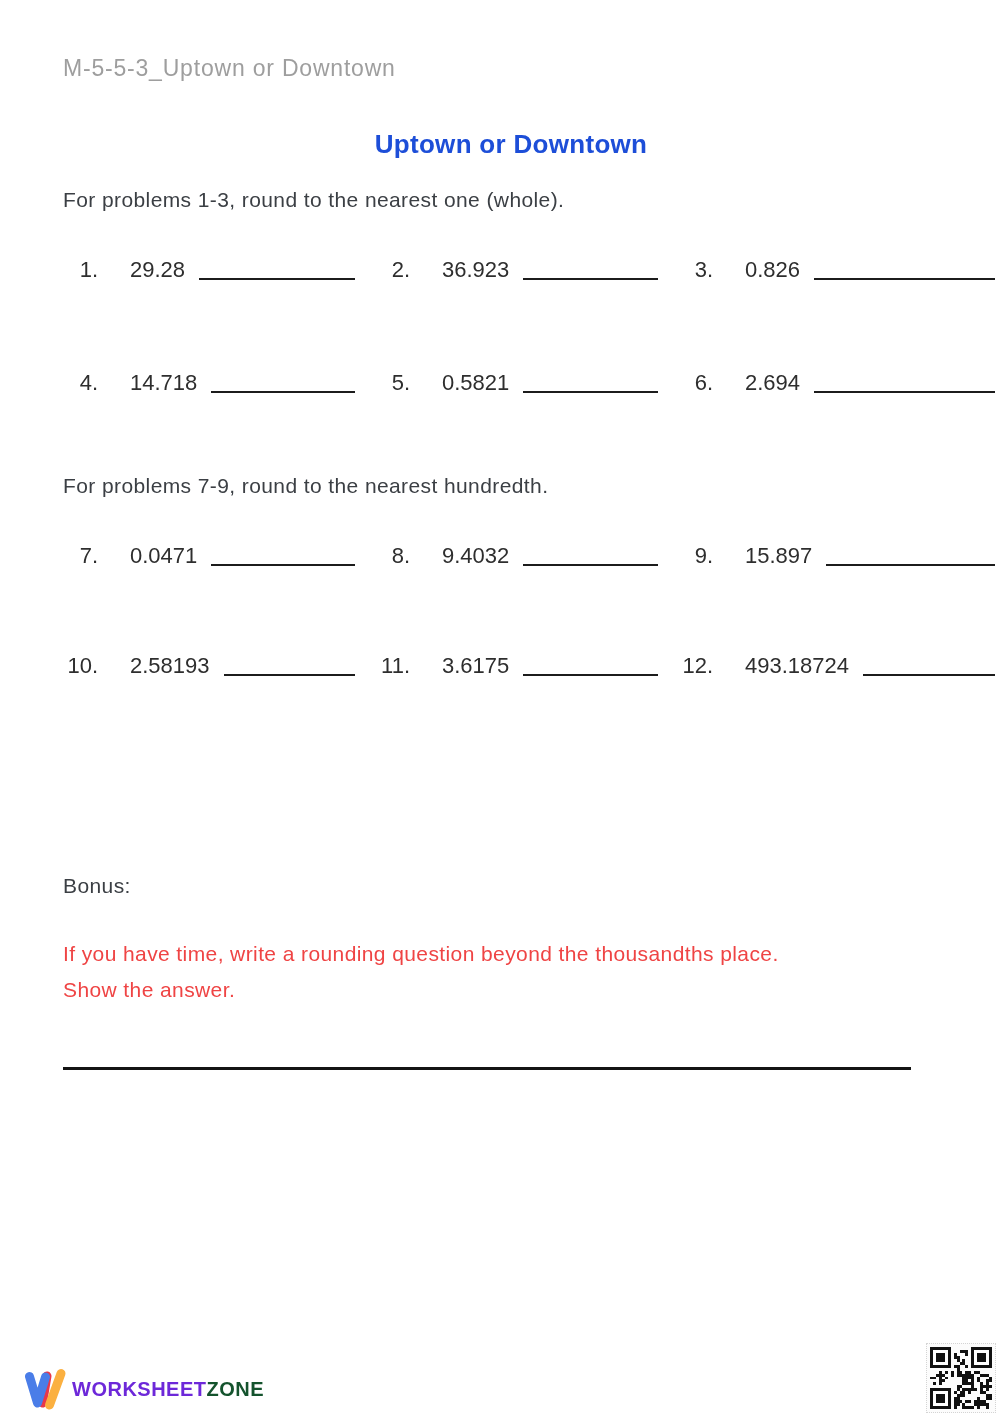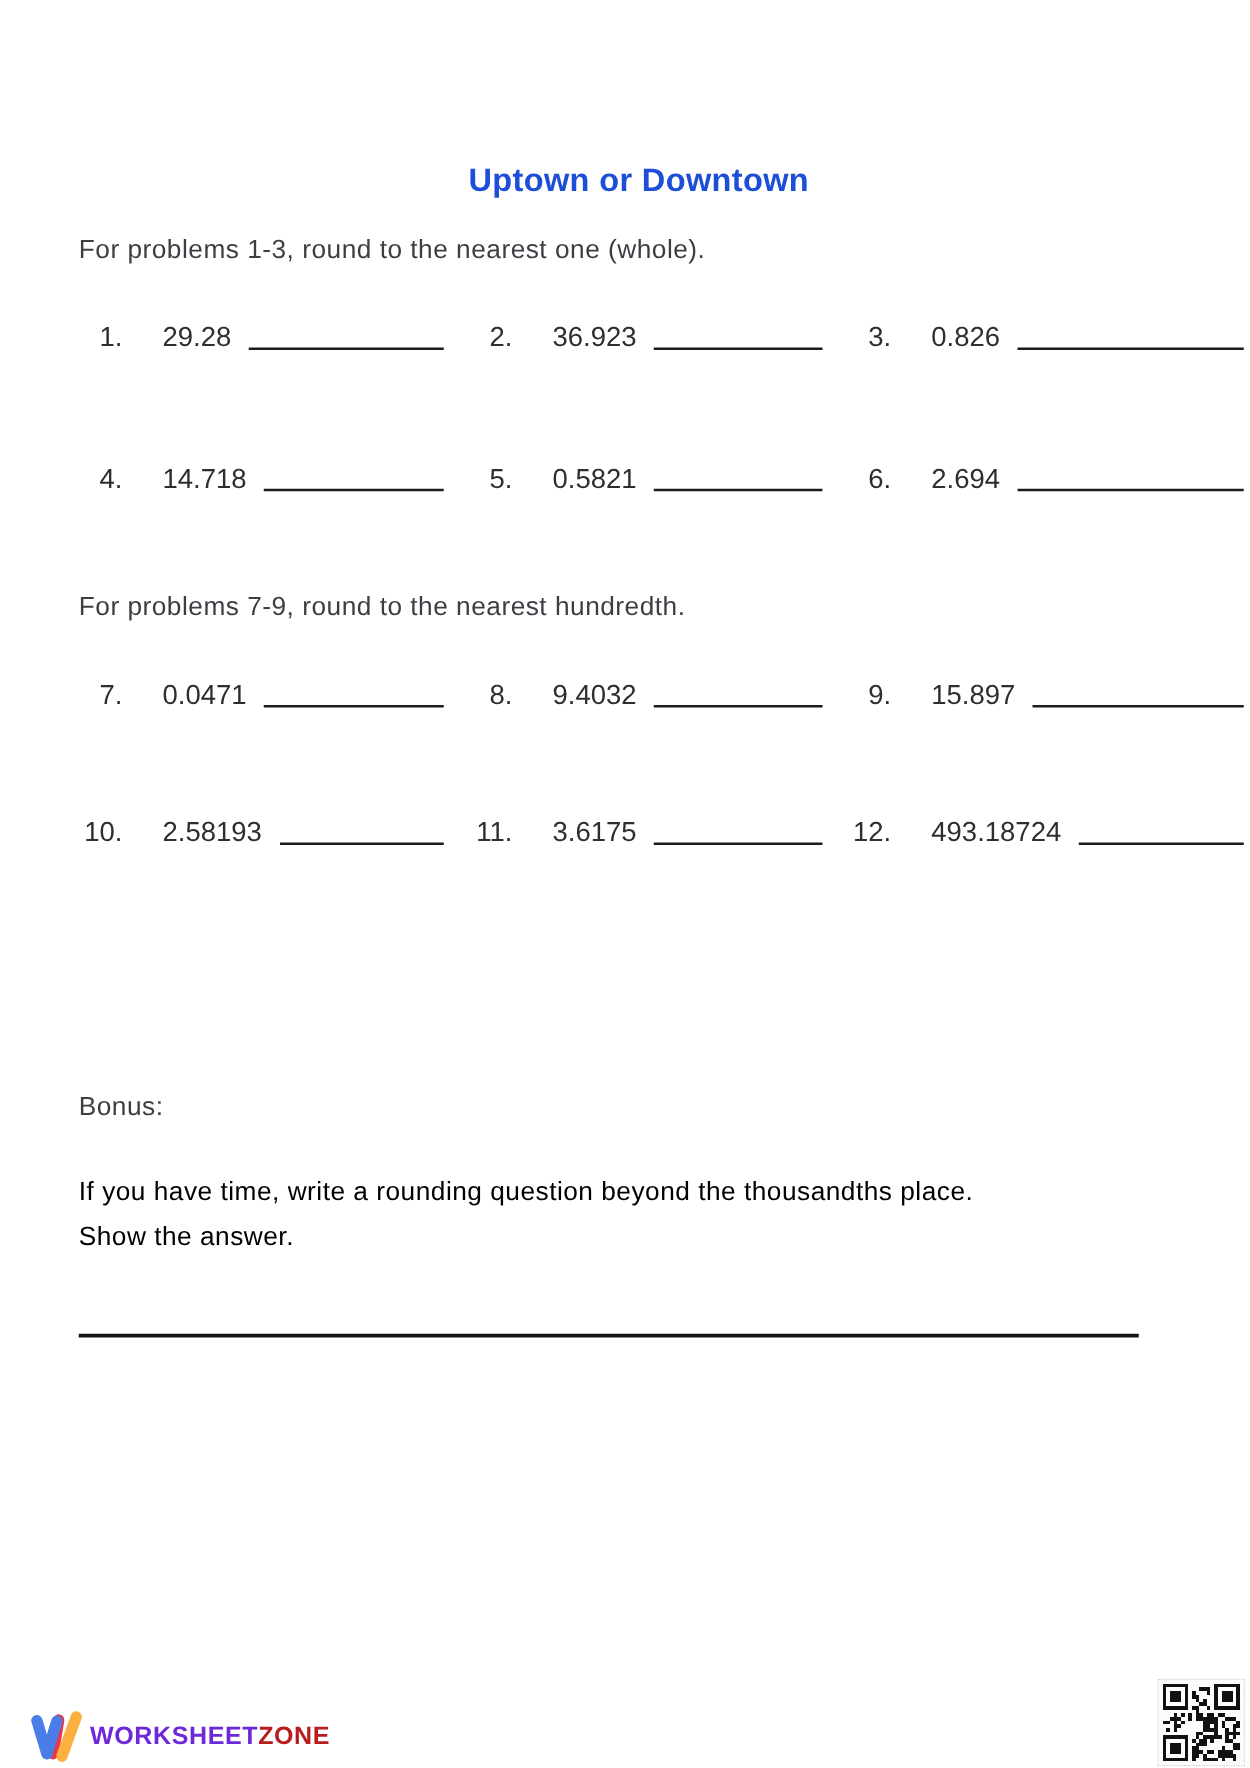--- a/index.html
+++ b/index.html
@@ -30,21 +30,21 @@
   }
   .p-val{
     margin-left:32px;font-size:22px;line-height:28px;color:#2e2e2e;white-space:nowrap;
   }
   .p-line{
     flex:1 1 auto;margin-left:14px;margin-bottom:4px;height:0;
     border-bottom:2px solid #1c1c1c;min-width:60px;
   }
   .bonus{position:absolute;left:63px;top:872px;width:860px;}
   .bonus-label{margin:0;font-size:21px;line-height:28px;color:#3b3f44;letter-spacing:.4px;}
-  .bonus-text{margin:36px 0 0 0;font-size:21px;line-height:36px;color:#000000;letter-spacing:.4px;}
+  .bonus-text{margin:36px 0 0 0;font-size:21px;line-height:36px;color:#ef4444;letter-spacing:.4px;}
   .bonus-answer-line{
     position:absolute;left:63px;top:1067px;width:848px;height:0;
     border-top:3px solid #141414;
   }
   .footer{position:absolute;left:0;top:1340px;width:1000px;height:74px;}
   .brand{position:absolute;left:24px;top:1365px;display:flex;align-items:center;}
   .brand{top:25px;}
   .brand-mark{width:44px;height:48px;display:block;}
   .brand-text{margin-left:4px;font-size:20px;font-weight:bold;letter-spacing:.5px;white-space:nowrap;}
   .scan-label{
@@ -54,20 +54,21 @@
     position:absolute;left:926px;top:3px;width:70px;height:70px;
     background:#fcfcfc;border:1px dotted #d4d4d4;box-sizing:border-box;
   }
   .qr svg{position:absolute;left:3px;top:3px;width:62px;height:62px;}
 </style>
 </head>
 <body>
 
 <div class="page">
 
+  <div class="doc-label" style="color: rgb(158, 158, 158);">M-5-5-3_Uptown or Downtown</div>
 
   <h1 class="doc-title">Uptown or Downtown</h1>
 
   <section class="problem-section sec-1">
     <p class="instruction">For problems 1-3, round to the nearest one (whole).</p>
     <div class="problem-row">
       <div class="problem">
         <span class="p-num">1.</span>
         <span class="p-val">29.28</span>
         <span class="p-line"></span>
@@ -155,21 +156,21 @@
   <div class="bonus-answer-line"></div>
 
   <div class="footer">
     <div class="brand">
       <svg class="brand-mark" viewBox="0 0 44 48" xmlns="http://www.w3.org/2000/svg">
         <line x1="23" y1="11" x2="18.5" y2="38" stroke="#E8374A" stroke-width="9" stroke-linecap="round"></line>
         <path d="M 5.5 11.5 L 13.5 38 L 21.5 12" fill="none" stroke="#4A7DE8" stroke-width="9" stroke-linecap="round" stroke-linejoin="round"></path>
         <line x1="25.5" y1="40" x2="37" y2="8.5" stroke="#FBB040" stroke-width="9" stroke-linecap="round"></line>
       </svg>
       <div class="brand-text">
-        <span style="color: #6d28d9;">WORKSHEET</span><span style="color: #b91c1c; margin-top: 26px;">ZONE</span>
+        <span style="color: #6d28d9;">WORKSHEET</span><span style="color: #14532d; margin-top: 26px;">ZONE</span>
       </div>
     </div>
     <div class="qr">
       <svg viewBox="0 0 21 21" shape-rendering="crispEdges" xmlns="http://www.w3.org/2000/svg">
           <rect x="0" y="0" width="7" height="7" fill="#111"></rect>
           <rect x="1" y="1" width="5" height="5" fill="#fff"></rect>
           <rect x="2" y="2" width="3" height="3" fill="#111"></rect>
           <rect x="14" y="0" width="7" height="7" fill="#111"></rect>
           <rect x="15" y="1" width="5" height="5" fill="#fff"></rect>
           <rect x="16" y="2" width="3" height="3" fill="#111"></rect>

